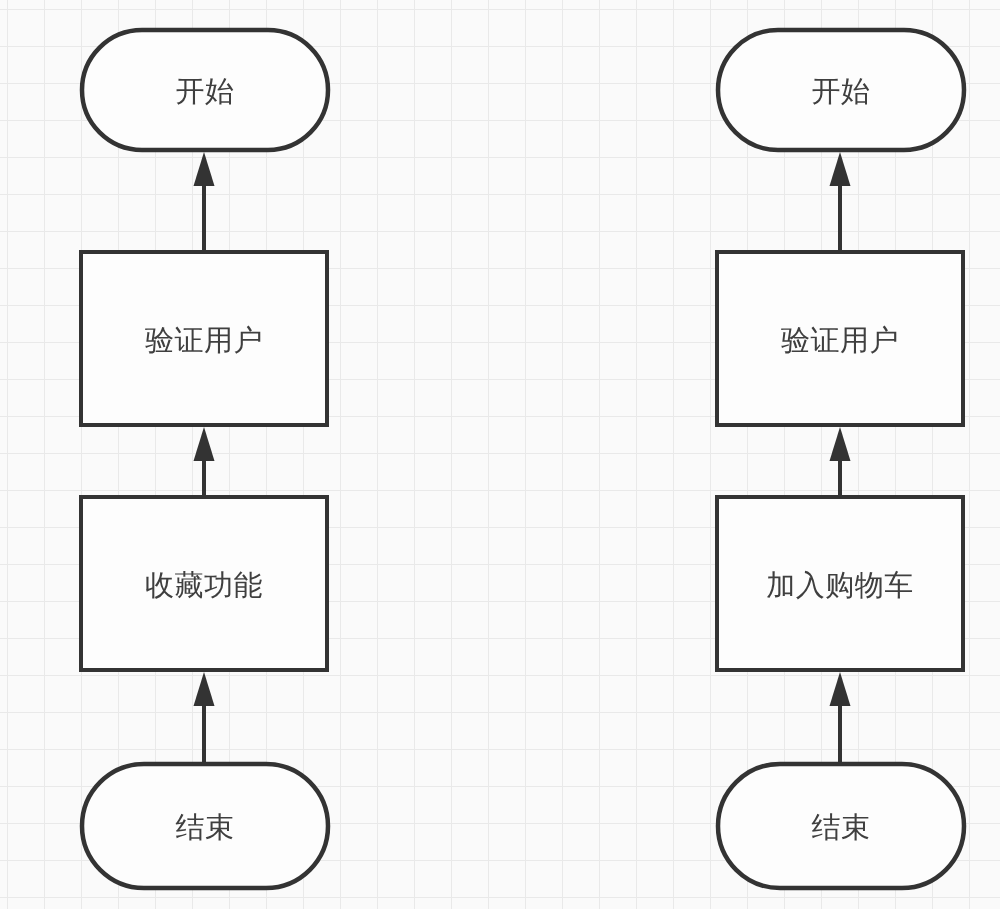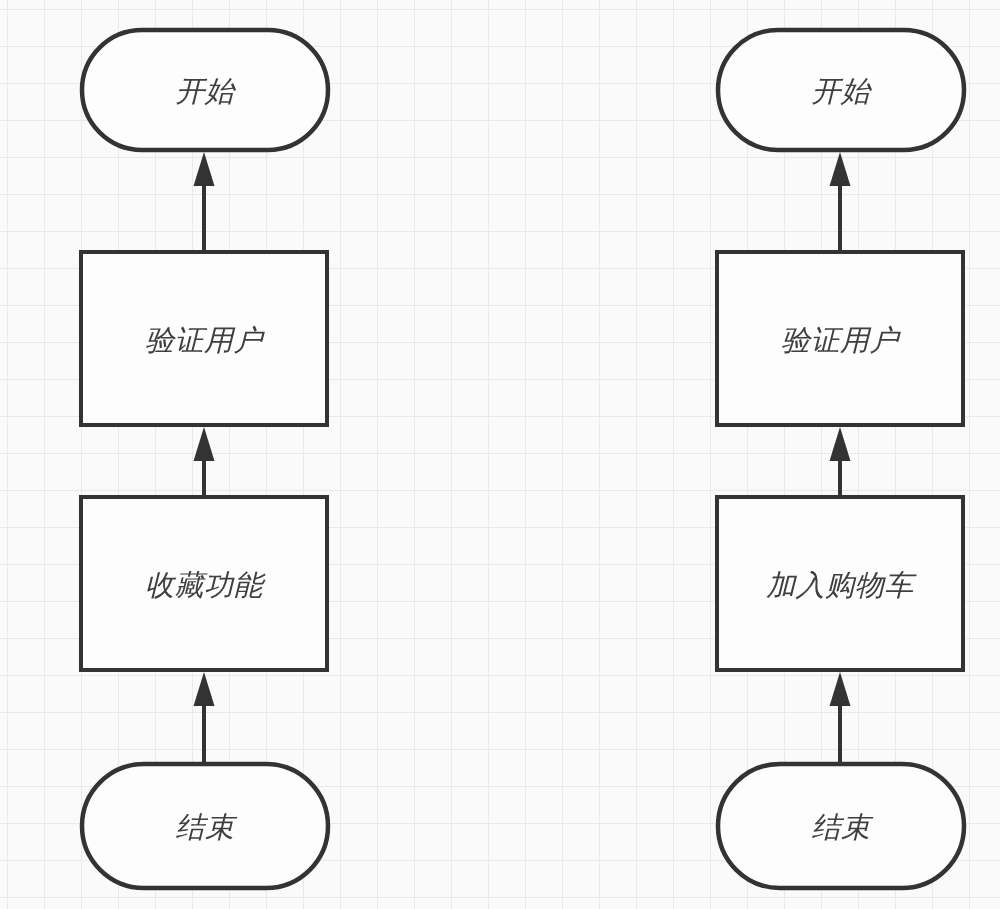--- a/index.html
+++ b/index.html
@@ -16,21 +16,20 @@
   #canvas {
     position: relative;
     width: 1000px;
     height: 909px;
     background-color: #fafafa;
     background-image:
       linear-gradient(to right, #e9e9e9 1.4px, transparent 1.4px),
       linear-gradient(to bottom, #e9e9e9 1.4px, transparent 1.4px);
     background-size: 37px 37px;
     background-position: 7px 9px;
-    font-style: italic;
   }
 
   .diagram-svg {
     position: absolute;
     left: 0;
     top: 0;
     width: 1000px;
     height: 909px;
   }
 

